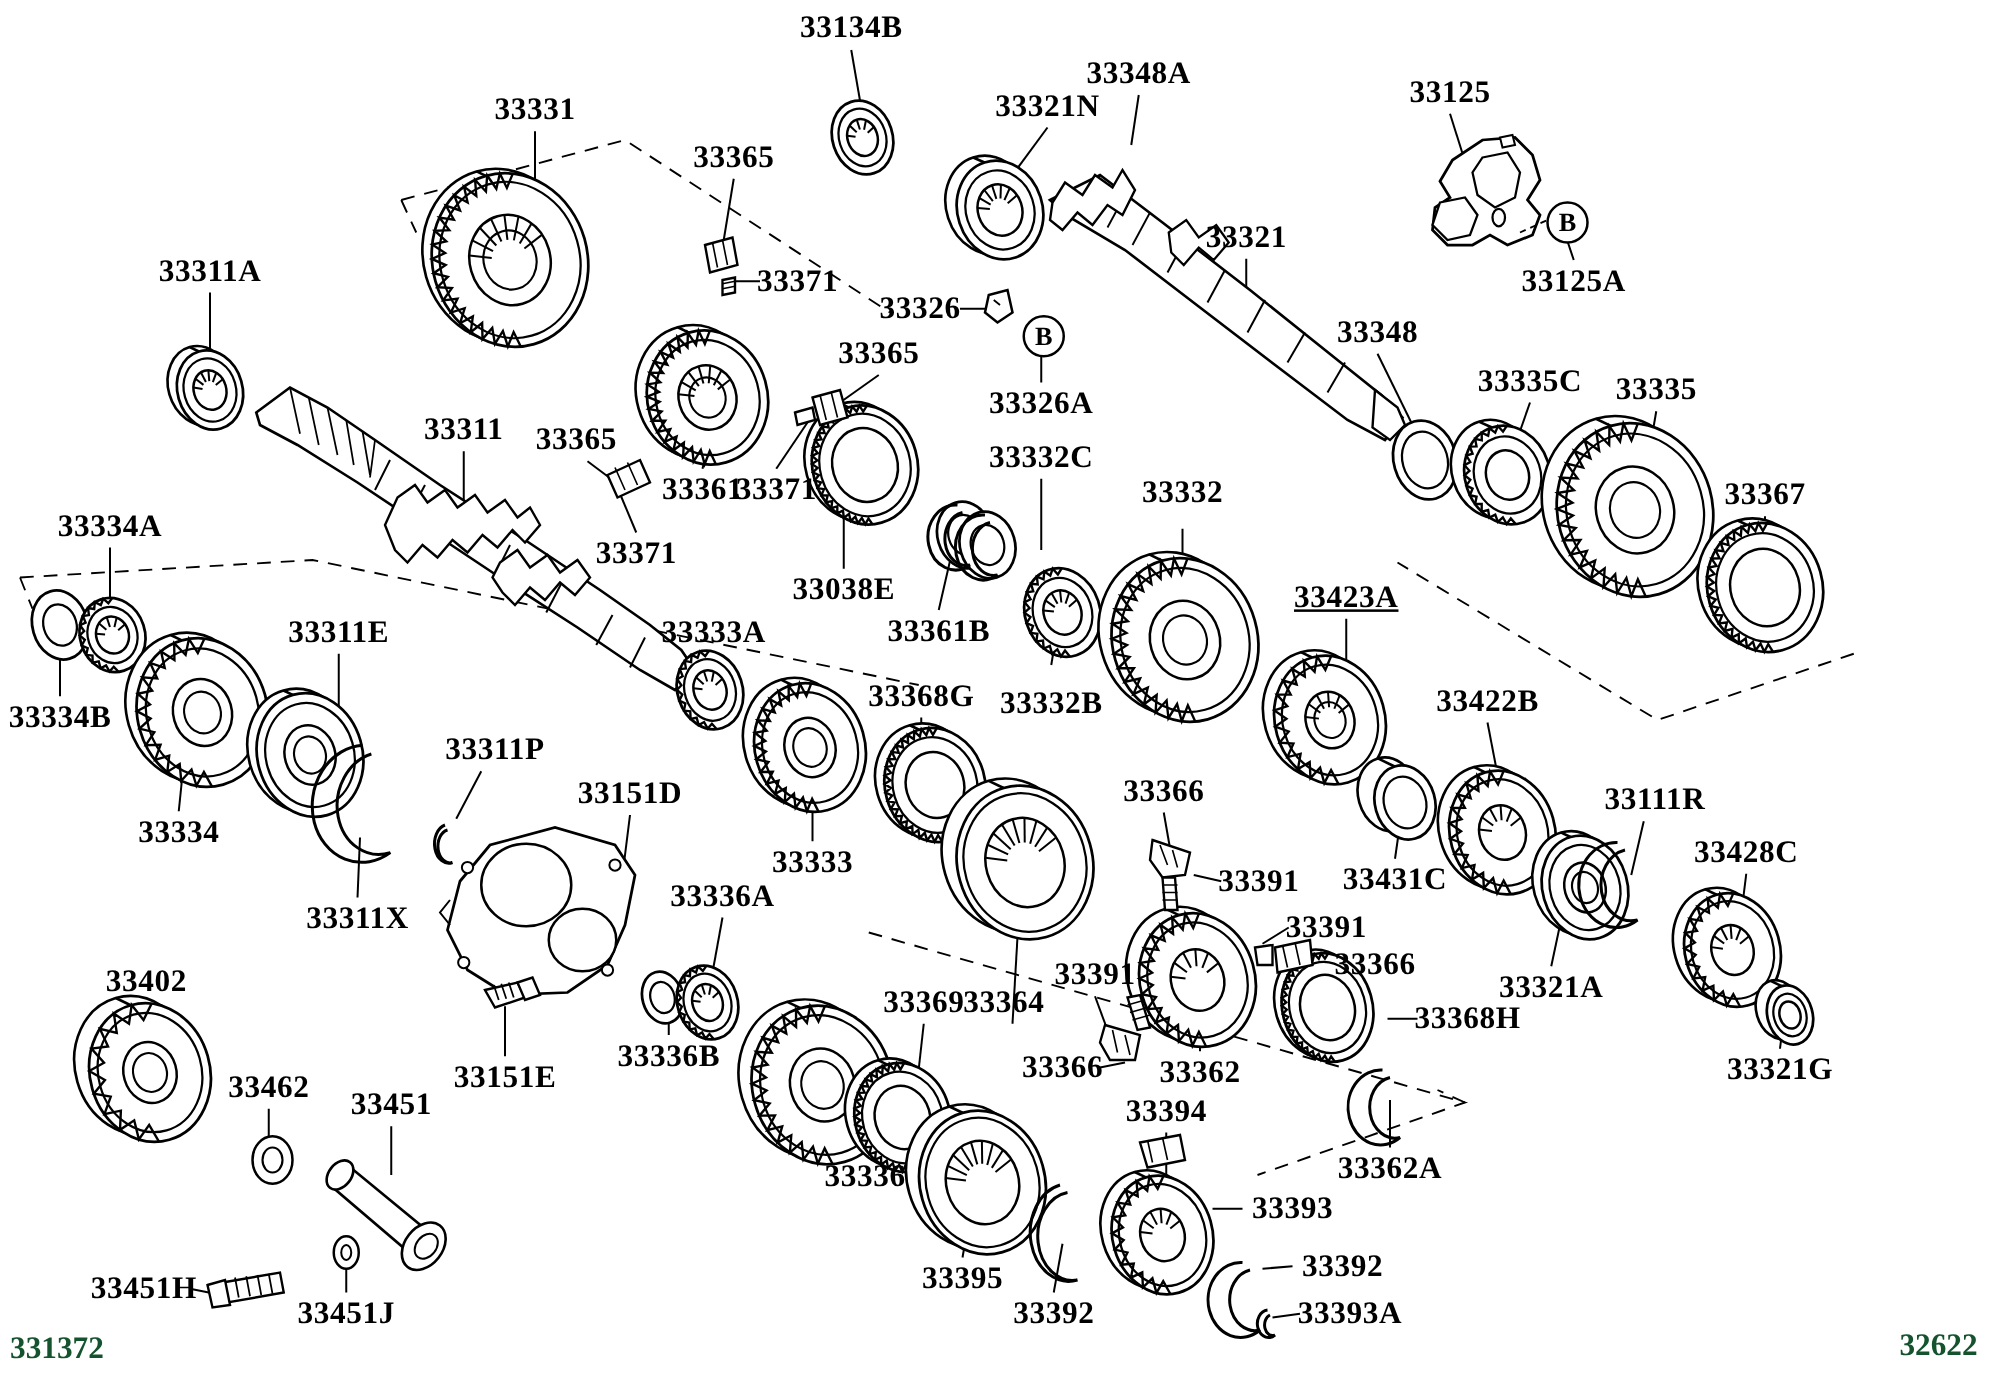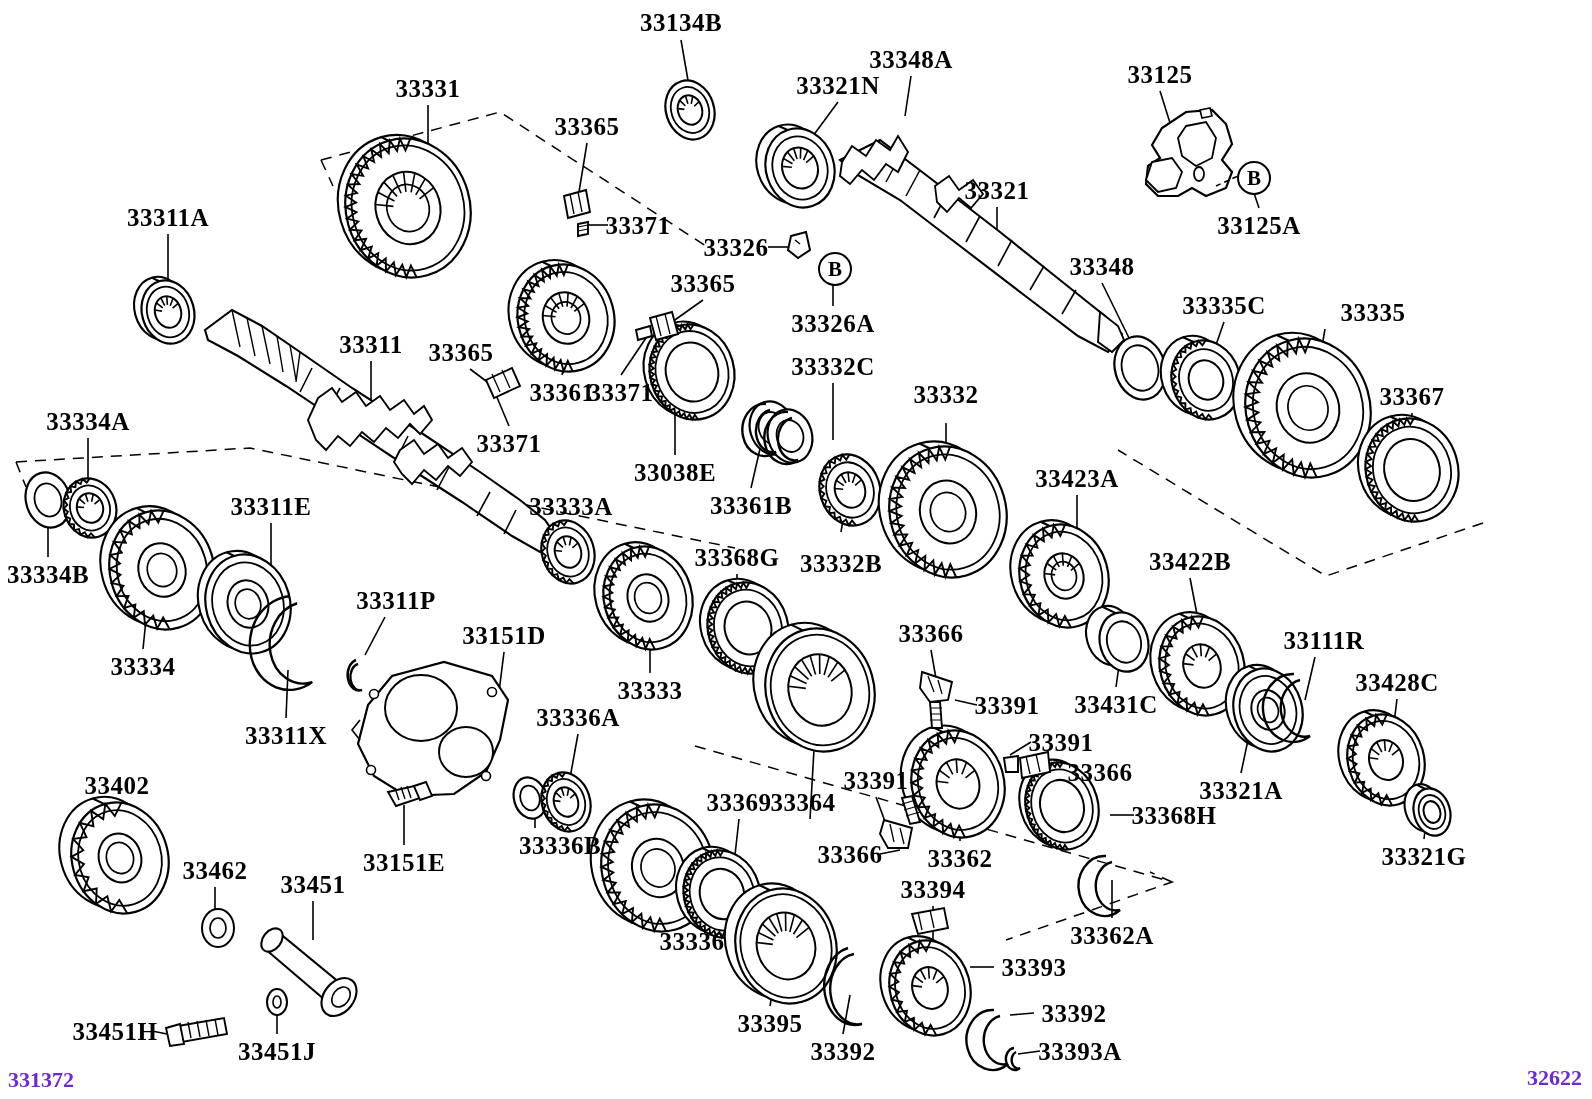--- a/index.html
+++ b/index.html
@@ -20,22 +20,22 @@
     color:#000;
     white-space:nowrap;
     line-height:1;
     transform:translate(-50%,-50%);
     user-select:none;
   }
   .corner{
     position:absolute;
     font-family:"Liberation Serif",serif;
     font-weight:bold;
-    font-size:22px;
-    color:#6d28d9;
+    font-size:25px;
+    color:#14532d;
     white-space:nowrap;
     line-height:1;
     margin-top:18px;
   }
   #corner-left{left:8px;bottom:8px;}
   #corner-right{right:10px;bottom:10px;}
 </style>
 </head>
 <body>
 
@@ -670,32 +670,32 @@
       <div class="lbl" style="left: 587px; top: 126px;">33365</div>
       <div class="lbl" style="left: 1259px; top: 225px;">33125A</div>
       <div class="lbl" style="left: 638px; top: 225px;">33371</div>
       <div class="lbl" style="left: 168px; top: 217px;">33311A</div>
       <div class="lbl" style="left: 736px; top: 247px;">33326</div>
       <div class="lbl" style="left: 997px; top: 190px;">33321</div>
       <div class="lbl" style="left: 1102px; top: 266px;">33348</div>
       <div class="lbl" style="left: 703px; top: 283px;">33365</div>
       <div class="lbl" style="left: 833px; top: 323px;">33326A</div>
       <div class="lbl" style="left: 1224px; top: 305px;">33335C</div>
-      <div class="lbl" style="left: 1325px; top: 312px; margin-left: 48px;">33335</div>
+      <div class="lbl" style="left: 1325px; top: 312px;">33335</div>
       <div class="lbl" style="left: 371px; top: 344px;">33311</div>
       <div class="lbl" style="left: 461px; top: 352px;">33365</div>
       <div class="lbl" style="left: 833px; top: 366px;">33332C</div>
       <div class="lbl" style="left: 621px; top: 392px;">33371</div>
       <div class="lbl" style="left: 1412px; top: 396px;">33367</div>
       <div class="lbl" style="left: 562px; top: 392px;">33361</div>
       <div class="lbl" style="left: 946px; top: 394px;">33332</div>
       <div class="lbl" style="left: 88px; top: 421px;">33334A</div>
       <div class="lbl" style="left: 509px; top: 443px;">33371</div>
       <div class="lbl" style="left: 675px; top: 472px;">33038E</div>
-      <div class="lbl" style="left: 1077px; top: 478px;">33423A</div>
+      <div class="lbl" style="left: 1077px; top: 478px; text-decoration: underline;">33423A</div>
       <div class="lbl" style="left: 48px; top: 574px;">33334B</div>
       <div class="lbl" style="left: 271px; top: 506px;">33311E</div>
       <div class="lbl" style="left: 751px; top: 505px;">33361B</div>
       <div class="lbl" style="left: 571px; top: 506px;">33333A</div>
       <div class="lbl" style="left: 841px; top: 549px; margin-top: 14px;">33332B</div>
       <div class="lbl" style="left: 1190px; top: 561px;">33422B</div>
       <div class="lbl" style="left: 737px; top: 557px;">33368G</div>
       <div class="lbl" style="left: 143px; top: 666px;">33334</div>
       <div class="lbl" style="left: 396px; top: 600px;">33311P</div>
       <div class="lbl" style="left: 504px; top: 635px;">33151D</div>
@@ -707,21 +707,21 @@
       <div class="lbl" style="left: 1397px; top: 682px;">33428C</div>
       <div class="lbl" style="left: 1007px; top: 705px;">33391</div>
       <div class="lbl" style="left: 578px; top: 717px;">33336A</div>
       <div class="lbl" style="left: 1061px; top: 742px;">33391</div>
       <div class="lbl" style="left: 1100px; top: 772px;">33366</div>
       <div class="lbl" style="left: 1241px; top: 790px;">33321A</div>
       <div class="lbl" style="left: 739px; top: 802px;">33369</div>
       <div class="lbl" style="left: 803px; top: 802px;">33364</div>
       <div class="lbl" style="left: 876px; top: 780px;">33391</div>
       <div class="lbl" style="left: 117px; top: 785px;">33402</div>
-      <div class="lbl" style="left: 535px; top: 845px; margin-left: 25px;">33336B</div>
+      <div class="lbl" style="left: 535px; top: 845px;">33336B</div>
       <div class="lbl" style="left: 404px; top: 862px;">33151E</div>
       <div class="lbl" style="left: 1174px; top: 815px;">33368H</div>
       <div class="lbl" style="left: 960px; top: 858px;">33362</div>
       <div class="lbl" style="left: 850px; top: 854px;">33366</div>
       <div class="lbl" style="left: 1424px; top: 856px;">33321G</div>
       <div class="lbl" style="left: 313px; top: 884px;">33451</div>
       <div class="lbl" style="left: 933px; top: 889px;">33394</div>
       <div class="lbl" style="left: 1112px; top: 935px;">33362A</div>
       <div class="lbl" style="left: 664px; top: 941px; margin-left: 28px;">33336</div>
       <div class="lbl" style="left: 215px; top: 870px;">33462</div>

